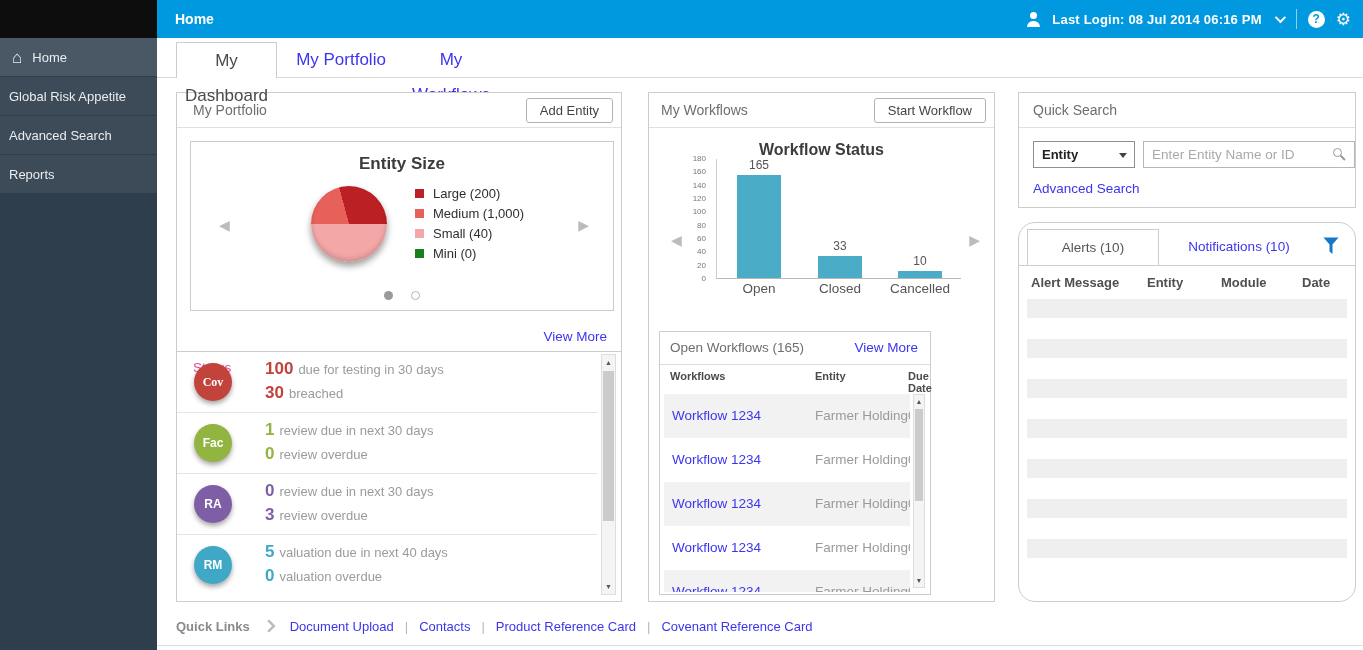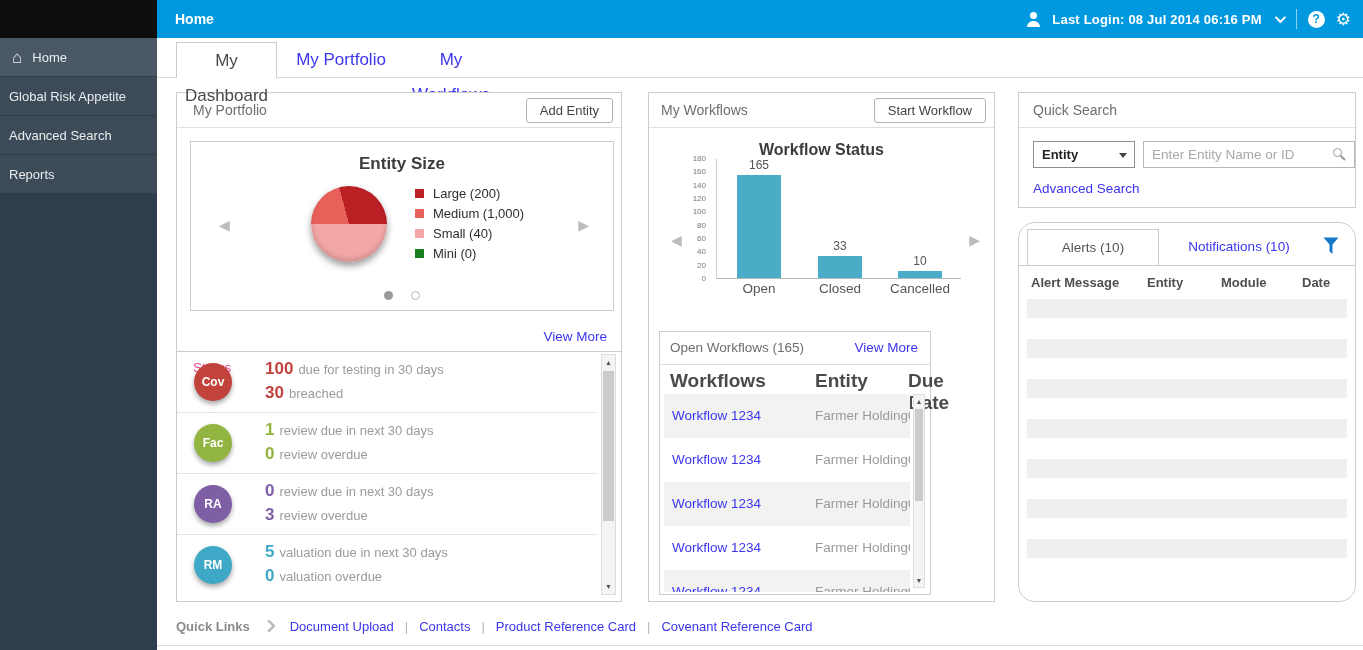--- a/index.html
+++ b/index.html
@@ -88,21 +88,21 @@
   .bar-val { font-size:12px; color:#555; margin-bottom:3px; }
   .bar-rect { width:100%; }
   .bar-cat { position:absolute; top:123px; left:-20px; right:-20px; text-align:center; font-size:13.5px; color:#555; }
   #wf-dots { top:303px; }
 
   
   #ow-box { left:10px; top:238px; width:272px; height:264px; border:1px solid #ccc; }
   #ow-title { left:10px; top:8px; font-size:13.5px; color:#6e6e6e; }
   #ow-view-more { right:12px; top:8px; }
   #ow-line { left:0; right:0; top:32px; height:1px; background:#ddd; }
-  .ow-cols { position:absolute; top:38px; height:22px; font-size:19px; font-weight:bold; color:#4a4a4a; }
+  .ow-cols { position:absolute; top:38px; height:22px; font-size:11px; font-weight:bold; color:#4a4a4a; }
   #ow-rows { position:absolute; left:4px; right:20px; top:62px; bottom:2px; overflow:hidden; }
   .ow-row { position:relative; height:44px; }
   .ow-row:nth-child(odd) { background:#f2f2f2; }
   .ow-cell { position:absolute; top:14px; font-size:13.5px; }
   .ow-link { left:8px; color:#3c35ee; cursor:pointer; }
   .ow-entity { left:151px; color:#9a9a9a; }
   .ow-due { left:244px; color:#9a9a9a; }
   #ow-scroll { right:5px; top:62px; width:12px; bottom:6px; }
 
   
@@ -203,21 +203,21 @@
       <span class="dot off"></span>
     </div>
   </div>
 
   <div id="status-head-title" class="abs">Status</div>
   <div id="status-view-more" class="view-more">View More</div>
   <div id="status-line" class="abs"></div>
 
   <div id="status-list" class="abs">
     <div class="status-row">
-      <span class="badge" style="background: rgb(194, 66, 60);">Cov</span>
+      <span class="badge" style="background: rgb(194, 66, 60); font-family: Liberation Serif, serif;">Cov</span>
       <div class="srow-lines">
         <div class="srow-line"><span class="num" style="color: rgb(194, 66, 60);">100</span><span class="desc">due for testing in 30 days</span></div>
         <div class="srow-line"><span class="num" style="color: rgb(194, 66, 60);">30</span><span class="desc">breached</span></div>
       </div>
     </div>
     <div class="status-row">
       <span class="badge" style="background: rgb(146, 180, 65);">Fac</span>
       <div class="srow-lines">
         <div class="srow-line"><span class="num" style="color: rgb(146, 180, 65);">1</span><span class="desc">review due  in next 30 days</span></div>
         <div class="srow-line"><span class="num" style="color: rgb(146, 180, 65);">0</span><span class="desc">review overdue</span></div>
@@ -226,21 +226,21 @@
     <div class="status-row">
       <span class="badge" style="background: rgb(126, 95, 166);">RA</span>
       <div class="srow-lines">
         <div class="srow-line"><span class="num" style="color: rgb(126, 95, 166);">0</span><span class="desc">review due  in next 30 days</span></div>
         <div class="srow-line"><span class="num" style="color: rgb(126, 95, 166);">3</span><span class="desc">review overdue</span></div>
       </div>
     </div>
     <div class="status-row">
       <span class="badge" style="background: rgb(63, 168, 198);">RM</span>
       <div class="srow-lines">
-        <div class="srow-line"><span class="num" style="color: rgb(63, 168, 198);">5</span><span class="desc">valuation due  in next 30 days</span></div>
+        <div class="srow-line"><span class="num" style="color: rgb(63, 168, 198);">5</span><span class="desc">valuation due  in next 40 days</span></div>
         <div class="srow-line"><span class="num" style="color: rgb(63, 168, 198);">0</span><span class="desc">valuation overdue</span></div>
       </div>
     </div>
   </div>
   <div id="status-scroll" class="vscroll">
     <span class="vs-arrow" style="top:4px;">▲</span>
     <span class="vs-arrow" style="bottom:4px;">▼</span>
     <span class="vs-thumb" style="top:16px; height:150px;"></span>
   </div>
 </div>

